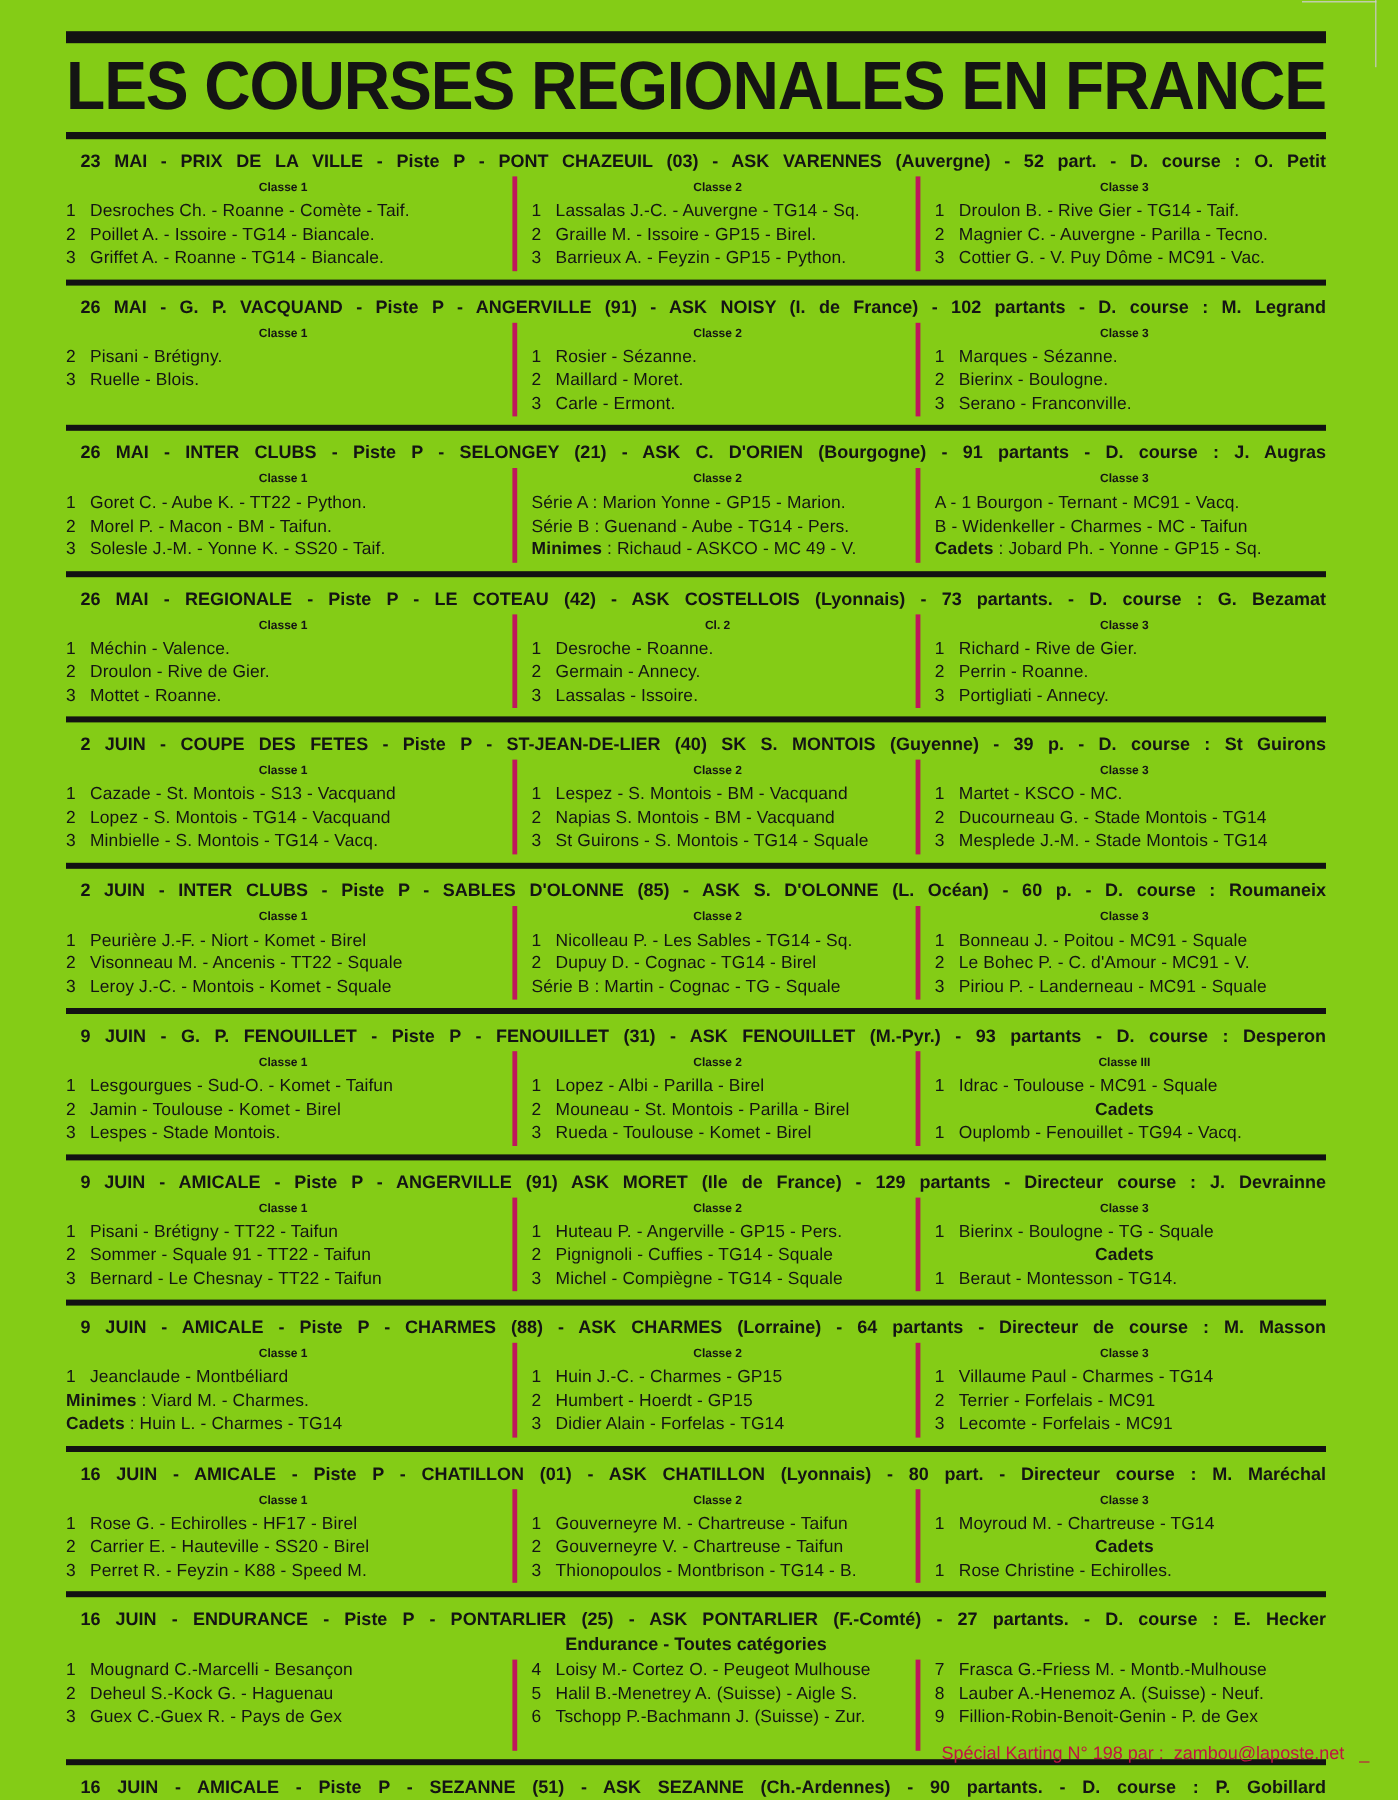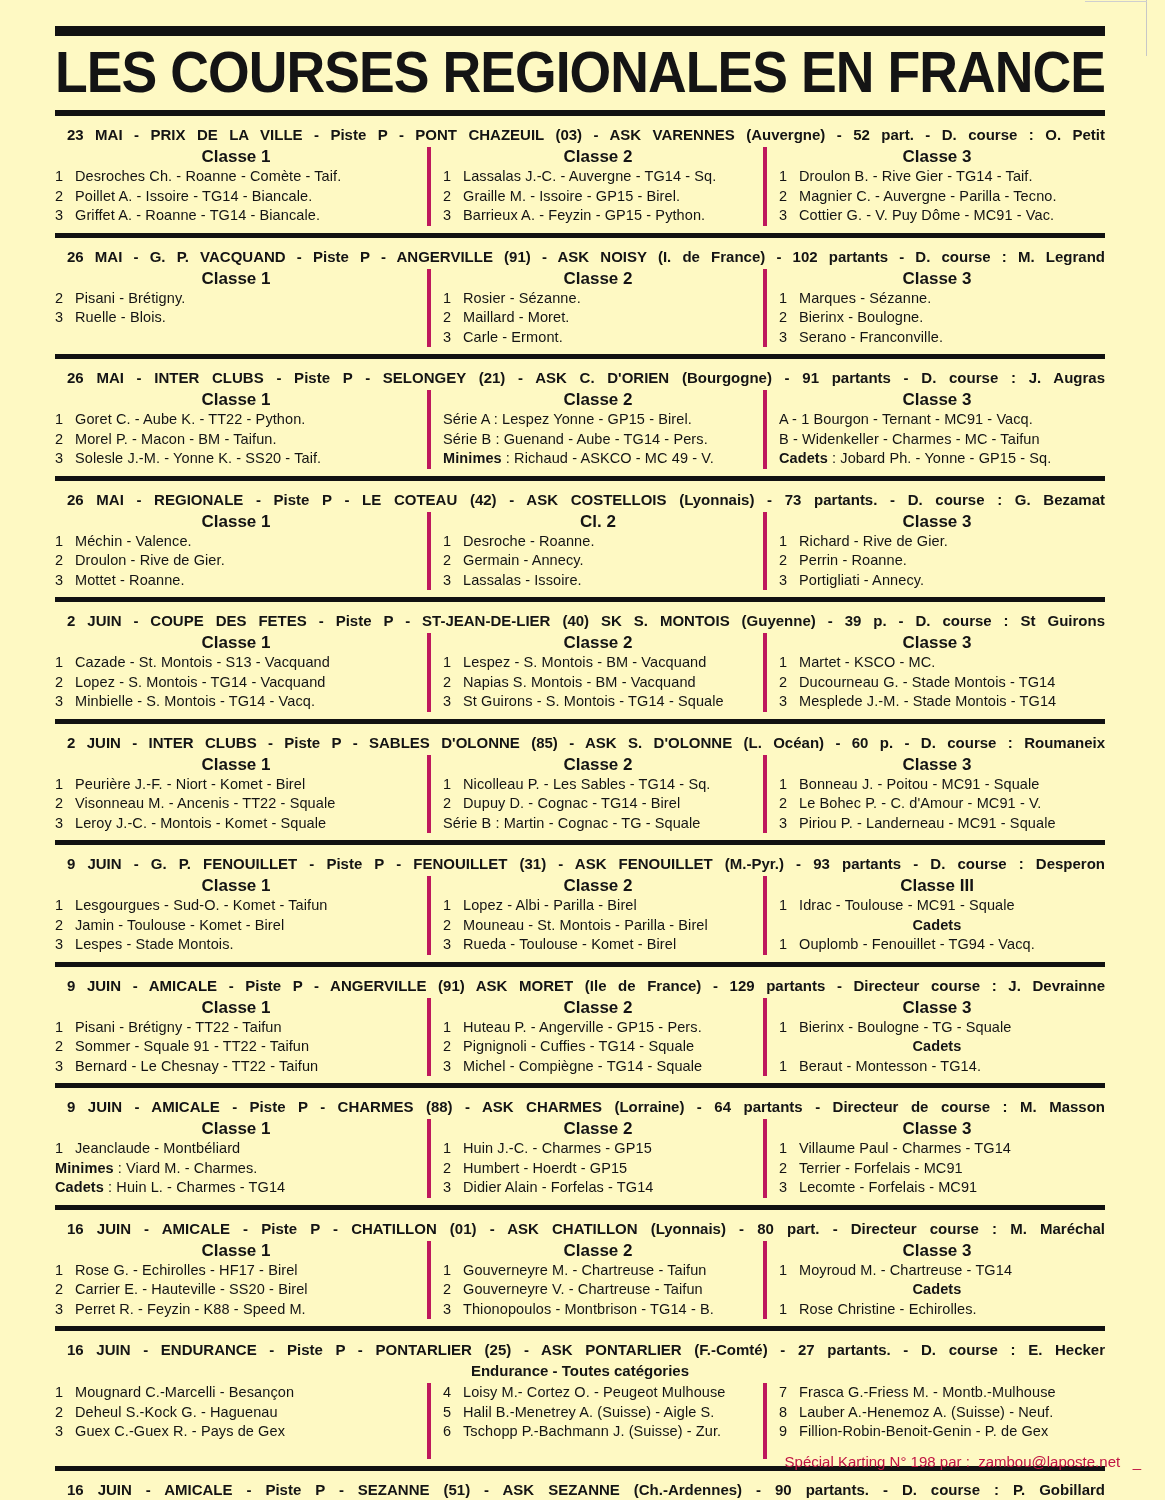--- a/index.html
+++ b/index.html
@@ -3,21 +3,21 @@
 <meta charset="utf-8">
 <style>
   html,body{margin:0;padding:0;background:#ffffff;}
   body{
     width:1165px;height:1500px;
     font-family:"Liberation Sans", sans-serif;
     color:#141414;
     position:relative;
     overflow:hidden;
   }
-  .page{position:absolute;inset:0;background:#fef9c3;}
+  .page{position:absolute;inset:0;background:#84cc16;}
   .artifact-corner{position:absolute;top:0;right:18px;width:1px;height:56px;background:#c7c7c7;}
   .artifact-top{position:absolute;top:1px;right:18px;width:62px;height:1px;background:#cfcfcf;}
   .content{position:absolute;left:55px;top:26px;width:1050px;}
 
   .top-bar{height:10px;background:#121212;margin-bottom:6px;}
   .title-wrap{white-space:nowrap;overflow:visible;height:62px;}
   .title-text{
     display:inline-block;
     font-size:57px;font-weight:bold;letter-spacing:-1px;line-height:60px;
     transform-origin:left center;
@@ -32,21 +32,21 @@
     text-align:justify;text-align-last:justify;
     word-spacing:3px;
     margin-left:12px;
   }
   .sec-sub{font-size:15px;font-weight:bold;line-height:19px;text-align:center;margin-top:2px;}
 
   .cols{display:grid;grid-template-columns:372px 336px 342px;margin-top:3px;}
   .col{padding-right:10px;min-height:76px;}
   .col + .col{border-left:4px solid #be185d;padding-left:12px;}
 
-  .col-head{font-size:17px;font-weight:bold;text-align:center;line-height:19px;margin-bottom:1px;}
+  .col-head{font-size:10px;font-weight:bold;text-align:center;line-height:19px;margin-bottom:1px;}
   .row{font-size:14.5px;line-height:19.5px;letter-spacing:0.1px;}
   .row .n{display:inline-block;min-width:20px;}
   .row .b{font-weight:bold;text-align:right;}
   .row.row-h{text-align:center;font-weight:bold;}
   .credit{
     position:absolute;right:24px;bottom:30px;
     font-size:15px;color:var(--credit-color,#c01343);
     white-space:pre;
   }
 </style>
@@ -116,21 +116,21 @@
           <div class="sec-head">26 MAI - INTER CLUBS - Piste P - SELONGEY (21) - ASK C. D'ORIEN (Bourgogne) - 91 partants - D. course : J. Augras</div>
           <div class="cols">
             <div class="col">
               <div class="col-head">Classe 1</div>
               <div class="row"><span class="n">1</span><span class="t">Goret C. - Aube K. - TT22 - Python.</span></div>
               <div class="row"><span class="n">2</span><span class="t">Morel P. - Macon - BM - Taifun.</span></div>
               <div class="row"><span class="n">3</span><span class="t">Solesle J.-M. - Yonne K. - SS20 - Taif.</span></div>
             </div>
             <div class="col">
               <div class="col-head">Classe 2</div>
-              <div class="row"><span class="t">Série A : Lespez Yonne - GP15 - Birel.</span></div>
+              <div class="row"><span class="t">Série A : Marion Yonne - GP15 - Marion.</span></div>
               <div class="row"><span class="t">Série B : Guenand - Aube - TG14 - Pers.</span></div>
               <div class="row"><span class="b">Minimes</span><span class="t"> : Richaud - ASKCO - MC 49 - V.</span></div>
             </div>
             <div class="col">
               <div class="col-head">Classe 3</div>
               <div class="row"><span class="t">A - 1 Bourgon - Ternant - MC91 - Vacq.</span></div>
               <div class="row"><span class="t">B - Widenkeller - Charmes - MC - Taifun</span></div>
               <div class="row"><span class="b">Cadets</span><span class="t"> : Jobard Ph. - Yonne - GP15 - Sq.</span></div>
             </div>
           </div>

